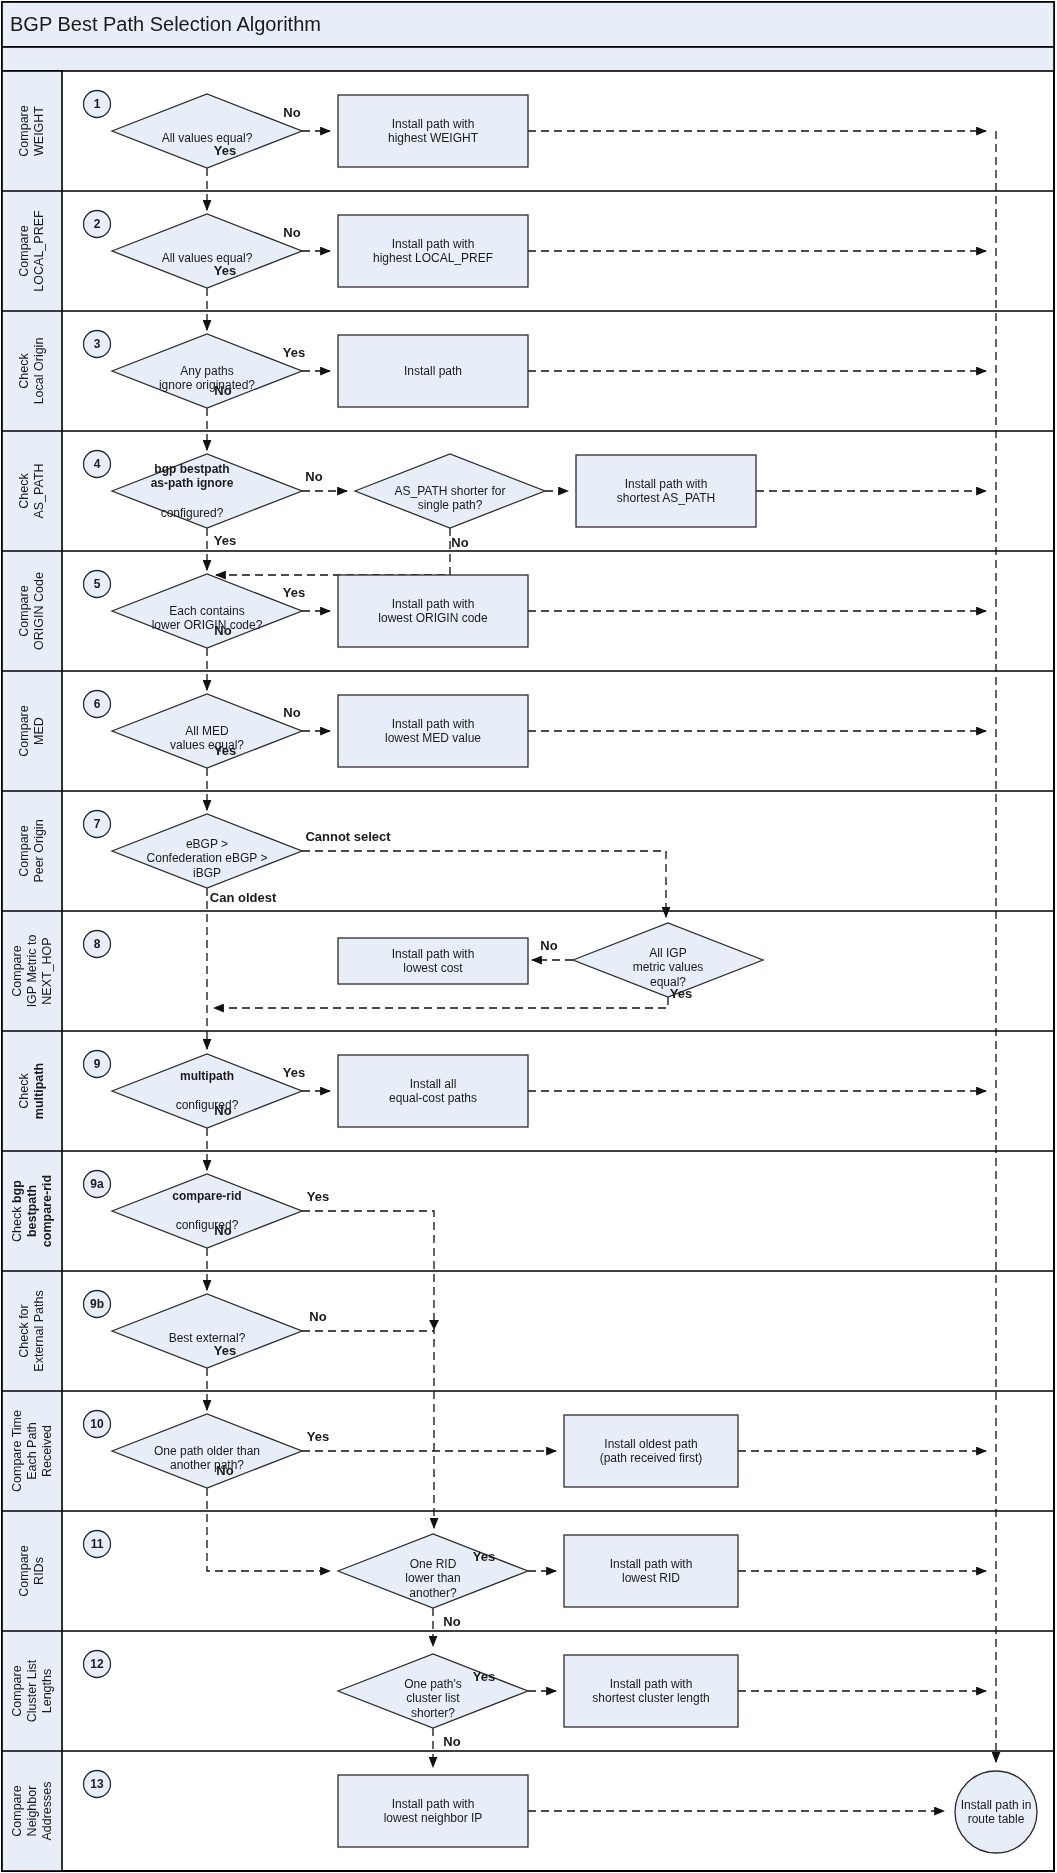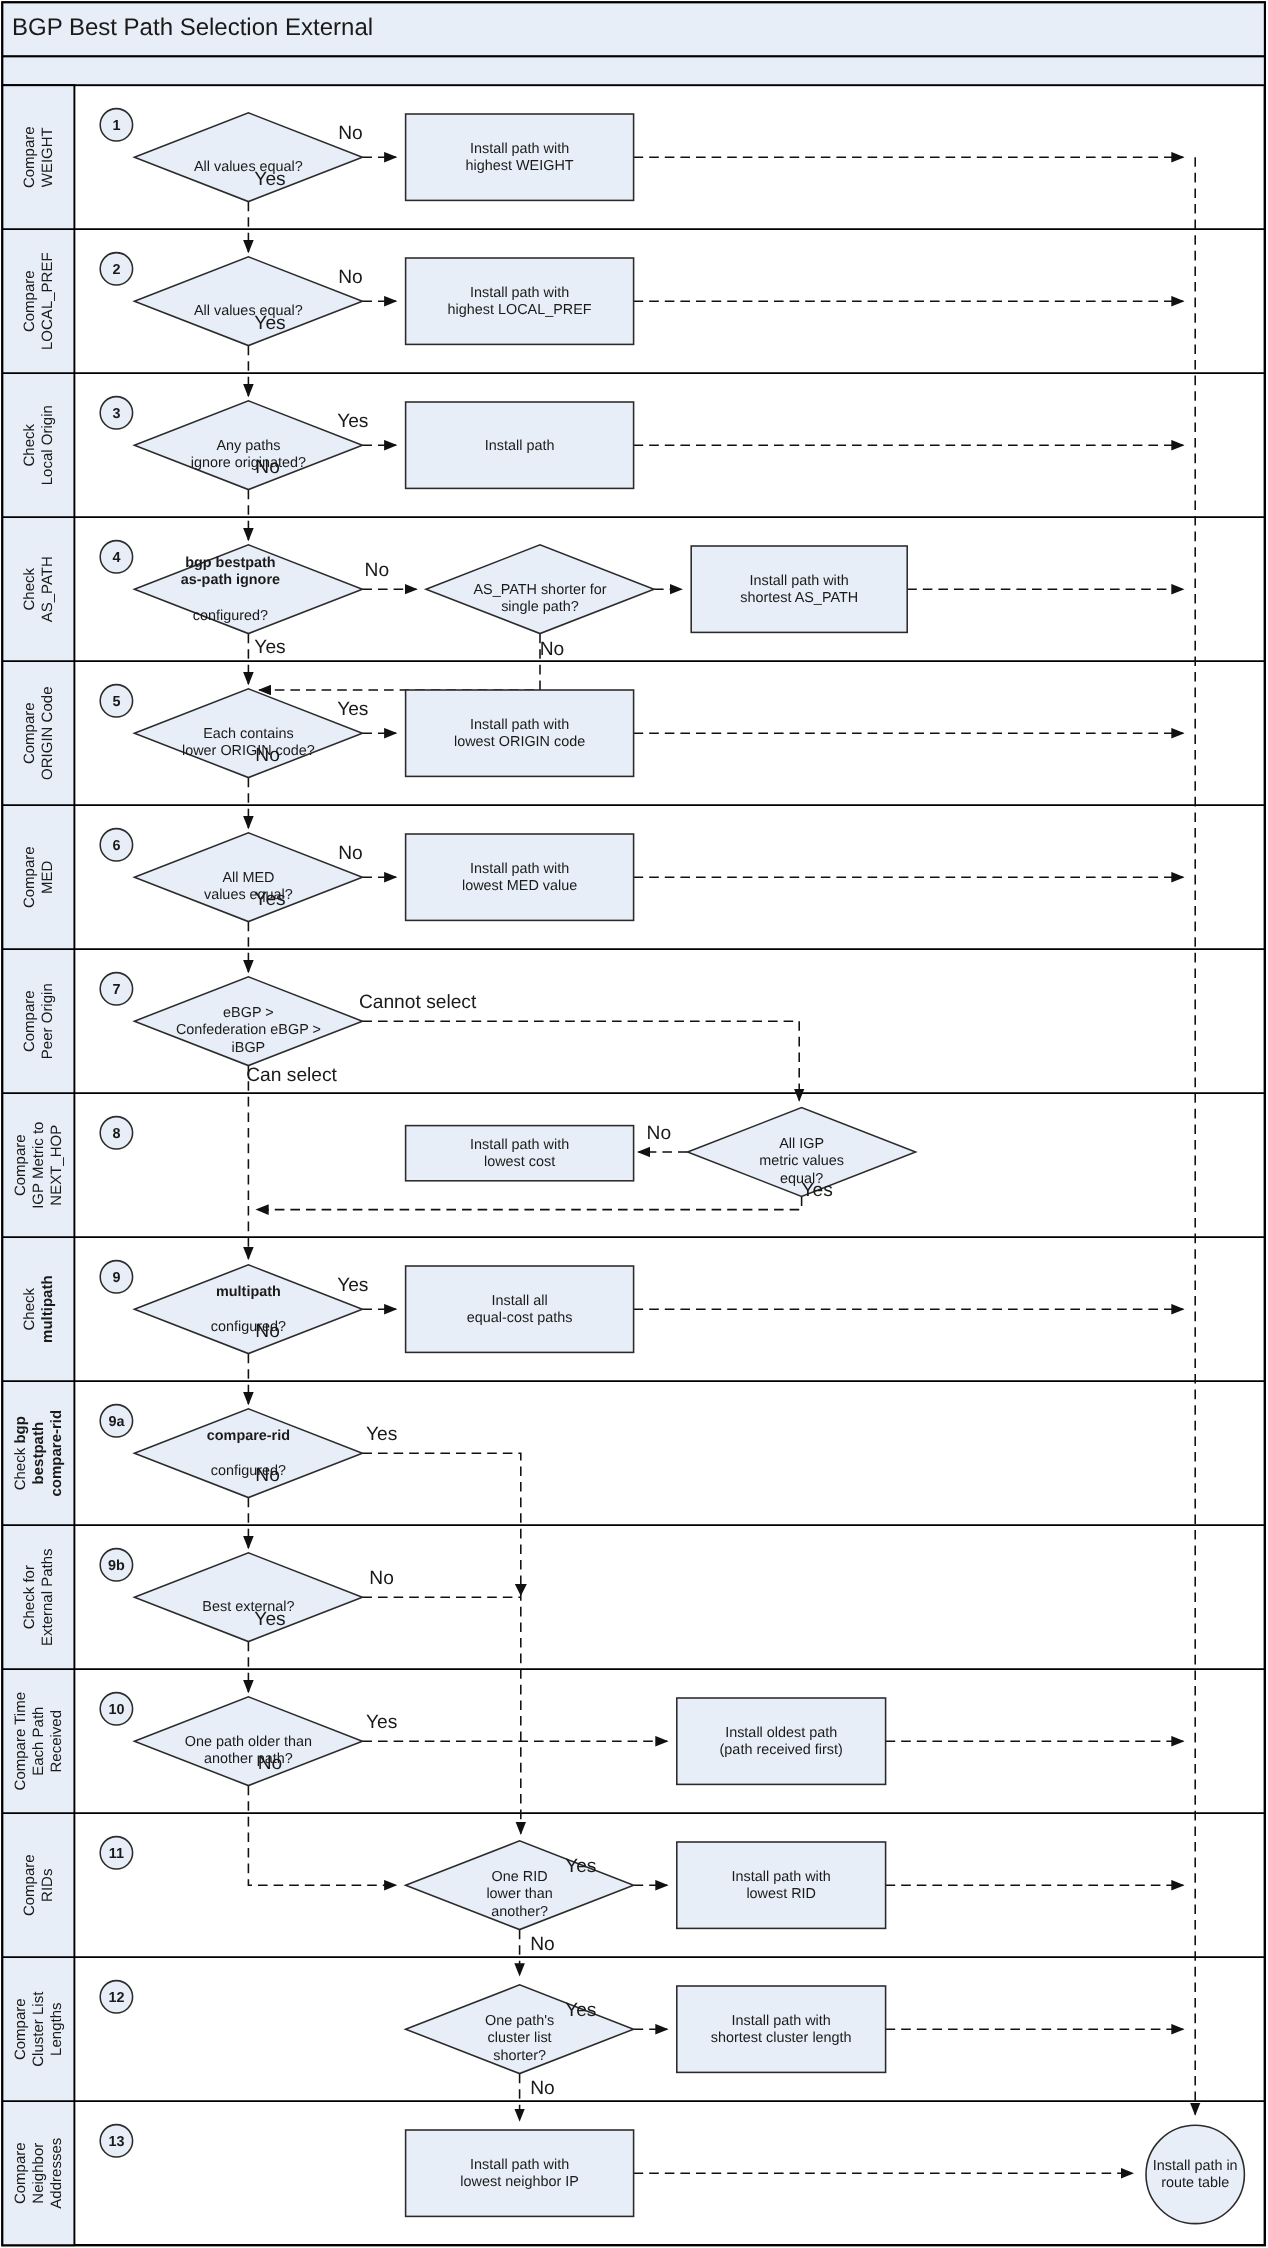--- a/index.html
+++ b/index.html
@@ -8,21 +8,21 @@
   #stage svg{position:absolute;left:0;top:0;}
   .shape{fill:#E8EEF7;stroke:#2b2b2b;stroke-width:1.3;}
   .band{fill:#E8EEF7;stroke:#000;stroke-width:1.6;}
   .laneline{stroke:#000;stroke-width:1.5;}
   .edge{fill:none;stroke:#111;stroke-width:1.3;stroke-dasharray:8 5;marker-end:url(#arr);}
   .edge-nm{fill:none;stroke:#111;stroke-width:1.3;stroke-dasharray:8 5;}
   .t{position:absolute;transform:translate(-50%,-50%);text-align:center;
      font-size:12px;line-height:1.2;white-space:pre-line;}
   .t .b{font-weight:bold;display:block;white-space:pre-line;}
   .t .n{display:block;white-space:pre-line;margin-top:15px;}
-  .elabel{position:absolute;transform:translate(-50%,-50%);font-size:16px;white-space:nowrap;}
+  .elabel{position:absolute;transform:translate(-50%,-50%);font-size:13px;white-space:nowrap;font-weight:bold;}
   .lane-label{position:absolute;transform:translate(-50%,-50%) rotate(-90deg);
      text-align:center;font-size:12.5px;line-height:1.18;white-space:pre-line;}
   .lane-label .b{font-weight:bold;white-space:pre-line;}
   .num{position:absolute;transform:translate(-50%,-50%);font-size:12px;font-weight:bold;}
   #title{position:absolute;left:10px;top:24px;transform:translate(0,-50%);
      font-size:20px;white-space:nowrap;}
 </style>
 </head>
 <body>
 
@@ -166,21 +166,21 @@
     <rect class="shape" x="338" y="1055" width="190" height="72"></rect>
     <rect class="shape" x="564" y="1415" width="174" height="72"></rect>
     <rect class="shape" x="564" y="1535" width="174" height="72"></rect>
     <rect class="shape" x="564" y="1655" width="174" height="72"></rect>
     <rect class="shape" x="338" y="1775" width="190" height="72"></rect>
   </g>
 
   <circle class="shape" cx="996" cy="1812" r="41"></circle>
 </svg>
 
-<div id="title">BGP Best Path Selection External</div>
+<div id="title">BGP Best Path Selection Algorithm</div>
 
 <div class="lane-label" style="left:32px;top:131px"><span>Compare
 WEIGHT</span><span class="b"></span></div>
 <div class="lane-label" style="left:32px;top:251px"><span>Compare
 LOCAL_PREF</span><span class="b"></span></div>
 <div class="lane-label" style="left:32px;top:371px"><span>Check
 Local Origin</span><span class="b"></span></div>
 <div class="lane-label" style="left:32px;top:491px"><span>Check
 AS_PATH</span><span class="b"></span></div>
 <div class="lane-label" style="left:32px;top:611px"><span>Compare
@@ -291,21 +291,21 @@
 <div class="elabel" style="left:294px;top:352px">Yes</div>
 <div class="elabel" style="left:223px;top:390px">No</div>
 <div class="elabel" style="left:314px;top:476px">No</div>
 <div class="elabel" style="left:225px;top:540px">Yes</div>
 <div class="elabel" style="left:460px;top:542px">No</div>
 <div class="elabel" style="left:294px;top:592px">Yes</div>
 <div class="elabel" style="left:223px;top:630px">No</div>
 <div class="elabel" style="left:292px;top:712px">No</div>
 <div class="elabel" style="left:225px;top:750px">Yes</div>
 <div class="elabel" style="left:348px;top:836px">Cannot select</div>
-<div class="elabel" style="left:243px;top:897px">Can select</div>
+<div class="elabel" style="left:243px;top:897px">Can oldest</div>
 <div class="elabel" style="left:549px;top:945px">No</div>
 <div class="elabel" style="left:681px;top:993px">Yes</div>
 <div class="elabel" style="left:294px;top:1072px">Yes</div>
 <div class="elabel" style="left:223px;top:1110px">No</div>
 <div class="elabel" style="left:318px;top:1196px">Yes</div>
 <div class="elabel" style="left:223px;top:1230px">No</div>
 <div class="elabel" style="left:318px;top:1316px">No</div>
 <div class="elabel" style="left:225px;top:1350px">Yes</div>
 <div class="elabel" style="left:318px;top:1436px">Yes</div>
 <div class="elabel" style="left:225px;top:1470px">No</div>

